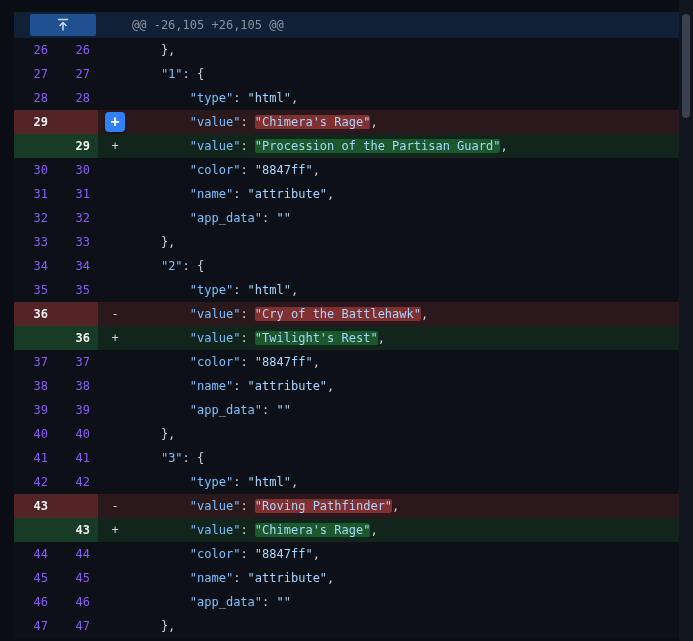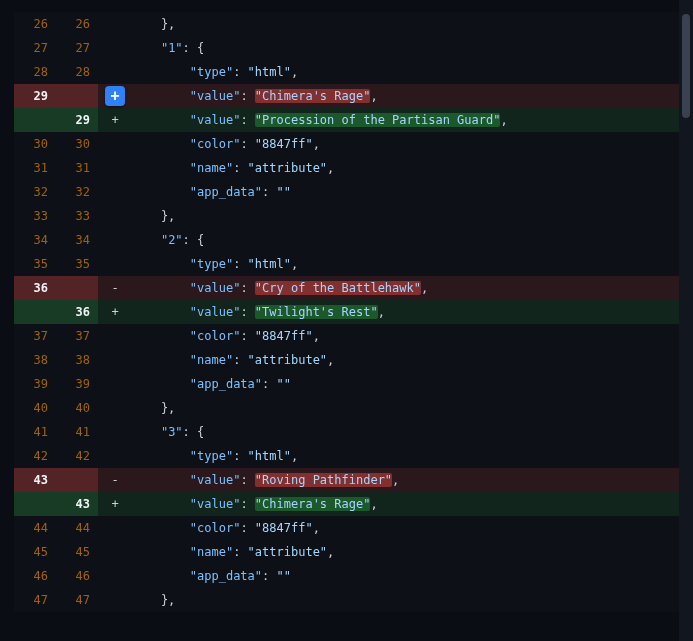--- a/index.html
+++ b/index.html
@@ -22,21 +22,21 @@
     margin-left:16px; width:66px; height:22px;
     background:rgba(56,139,253,0.45);
     border:none; border-radius:2px; padding:0;
     display:flex; align-items:center; justify-content:center;
     cursor:pointer;
   }
   .hunk-text { color:#8b949e; font-size:12px; white-space:pre; }
 
   
   .row { display:flex; height:24px; line-height:24px; font-size:12px; background:#0d1117; color:#c9d1d9; }
-  .num { width:42px; flex:none; text-align:right; padding-right:8px; box-sizing:border-box; color:#a16207; }
+  .num { width:42px; flex:none; text-align:right; padding-right:8px; box-sizing:border-box; color:#8b5cf6; }
   .marker { width:34px; flex:none; text-align:center; position:relative; color:#c9d1d9; }
   .code { flex:1; white-space:pre; overflow:hidden; }
 
   .plain { color:#c9d1d9; }
   .key   { color:#79c0ff; }
   .str   { color:#a5d6ff; }
 
   .row.del .num { background:rgba(248,81,73,0.30); color:#f0f3f6; font-weight:600; }
   .row.del .marker, .row.del .code { background:rgba(248,81,73,0.13); }
   .row.add .num { background:rgba(46,160,67,0.30); color:#f0f3f6; font-weight:600; }
@@ -56,20 +56,34 @@
   
   .scrollbar { position:absolute; top:0; right:0; width:14px; height:641px; background:#11161f; }
   .scrollbar .thumb { position:absolute; top:14px; left:3px; width:8px; height:104px; border-radius:4px; background:#3a4251; }
 </style>
 </head>
 <body>
 
 <div class="page">
   <div class="diff">
 
+    <div class="hunk">
+      <div class="hunk-gutter">
+        <button class="expand-btn">
+          <span style="display:flex">
+            <svg width="16" height="16" viewBox="0 0 16 16">
+              <path d="M3.5 2.5h9" stroke="#cdd9e5" stroke-width="1.5" stroke-linecap="round" fill="none"></path>
+              <path d="M8 13V6" stroke="#cdd9e5" stroke-width="1.5" stroke-linecap="round" fill="none"></path>
+              <path d="M5 8.5 8 5.5l3 3" stroke="#cdd9e5" stroke-width="1.5" stroke-linecap="round" stroke-linejoin="round" fill="none"></path>
+            </svg>
+          </span>
+        </button>
+      </div>
+      <div class="hunk-text">@@ -26,105 +26,105 @@</div>
+    </div>
 
     <div id="rows">
         <div class="row context">
           <div class="num">26</div>
           <div class="num">26</div>
           <div class="marker"></div>
           <div class="code"><span class="plain">    },</span></div>
         </div>
         <div class="row context">
           <div class="num">27</div>

